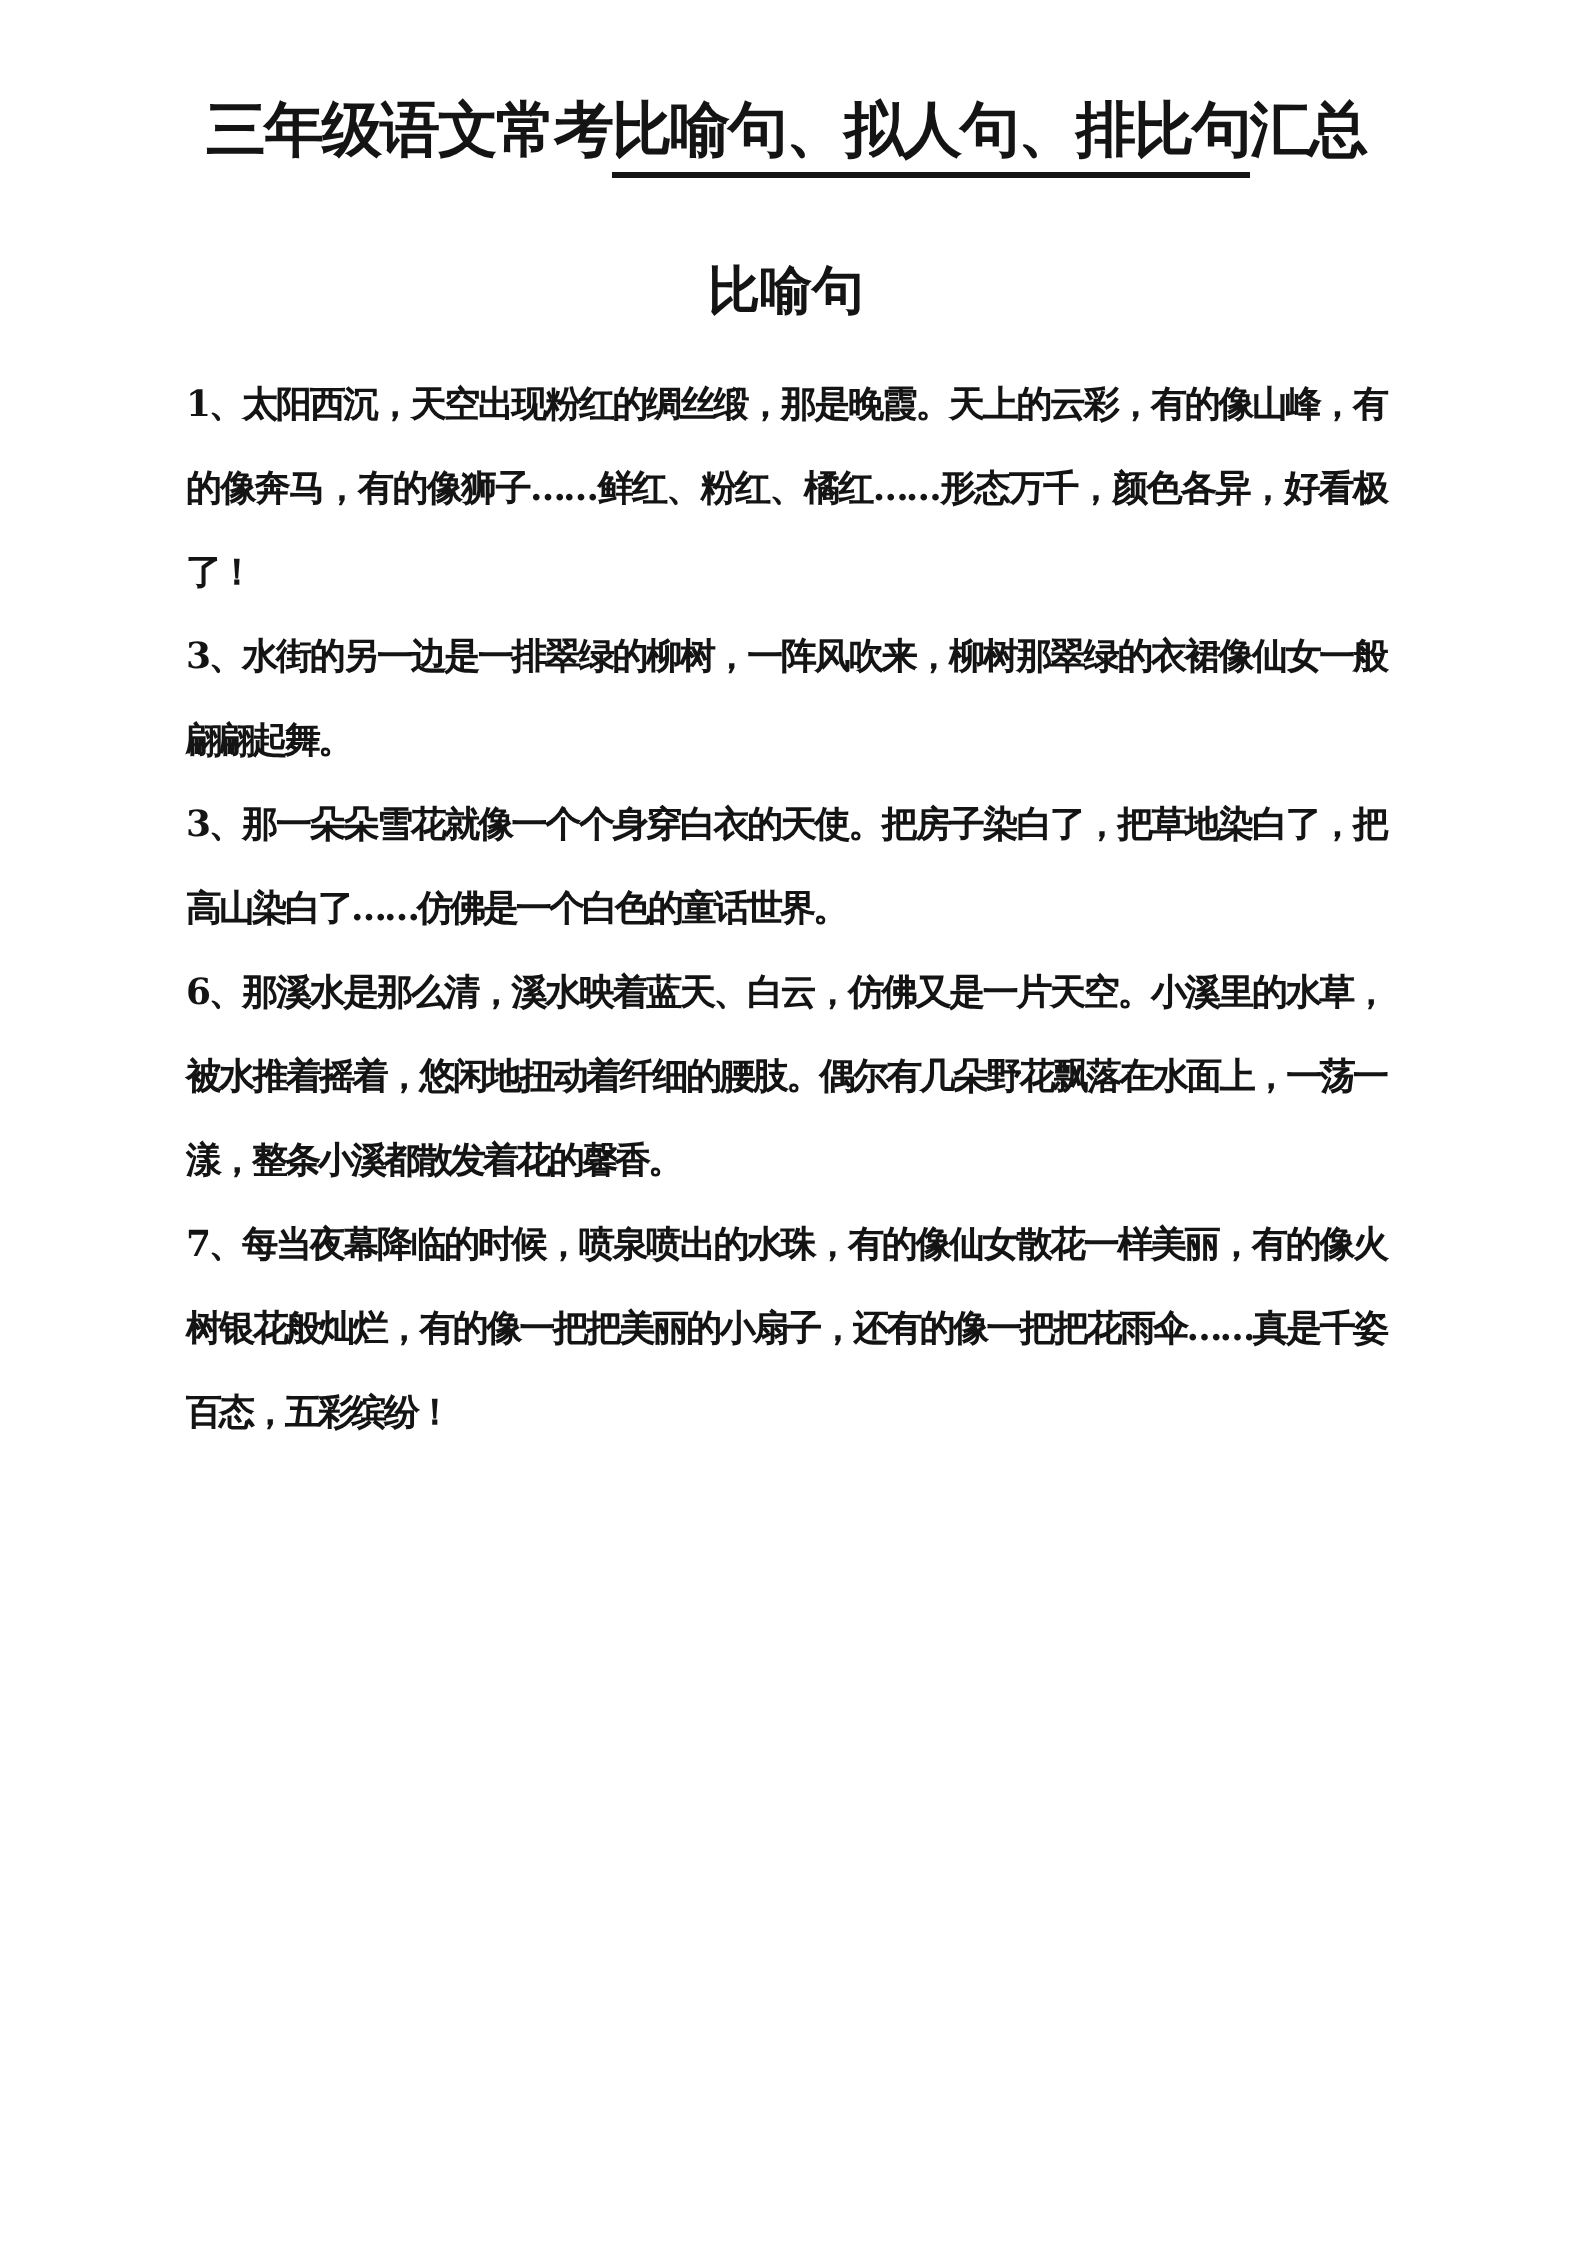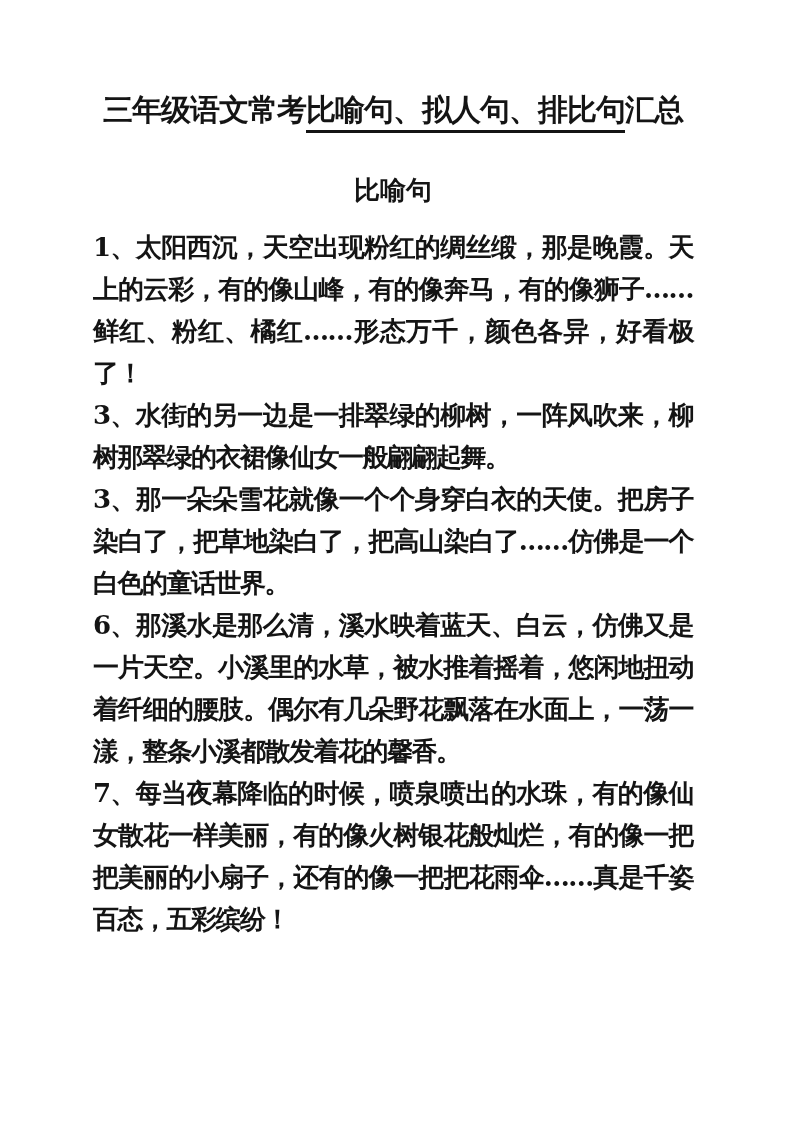--- a/index.html
+++ b/index.html
@@ -12,21 +12,21 @@
     width: 793px;
     height: 1122px;
     margin: 0 auto;
     background: #ffffff;
     overflow: hidden;
     color: #141414;
     font-family: "DejaVu Serif", "Liberation Serif", serif;
   }
   .content {
     box-sizing: border-box;
-    padding: 88px 100px 0 93px; 
+    padding: 44px 100px 0 93px; 
   }
   .doc-title {
     margin: 0 0 38px 0;
     text-align: center;
     font-size: 30px;
     font-weight: bold;
     letter-spacing: -1px;
     line-height: 44px;
     white-space: nowrap;
   }
@@ -36,21 +36,21 @@
   }
   .section-heading {
     margin: 12px 0 16px 0;
     text-align: center;
     font-size: 26px;
     font-weight: bold;
     line-height: 40px;
   }
   .body-text p.para {
     margin: 0;
-    font-size: 26px;
+    font-size: 18px;
     font-weight: bold;
     line-height: 42px;
     letter-spacing: -1.5px;
     text-align: justify;
     text-justify: inter-character;
   }
 </style>
 </head>
 <body>
 

